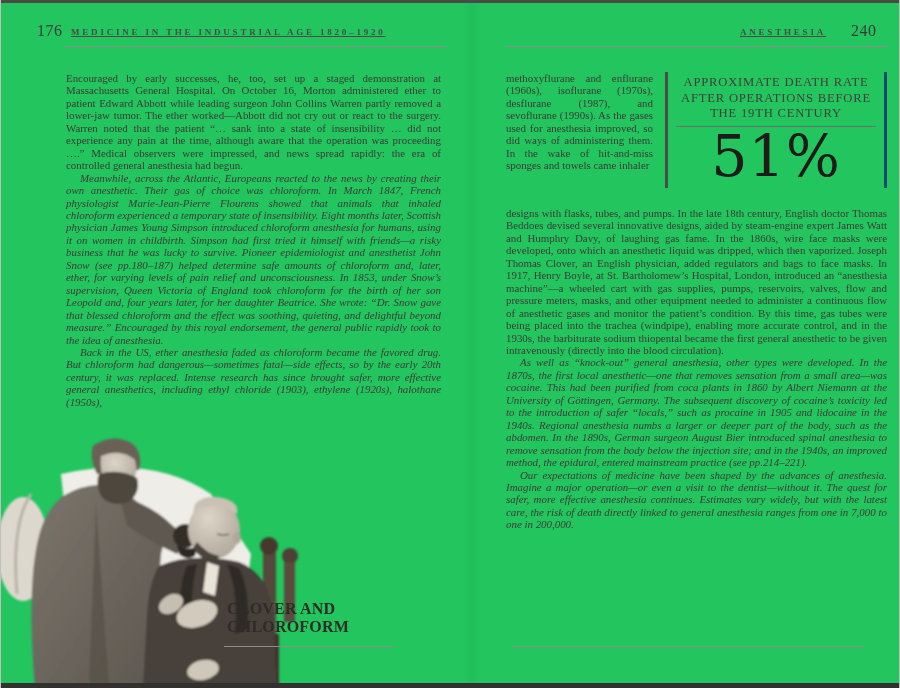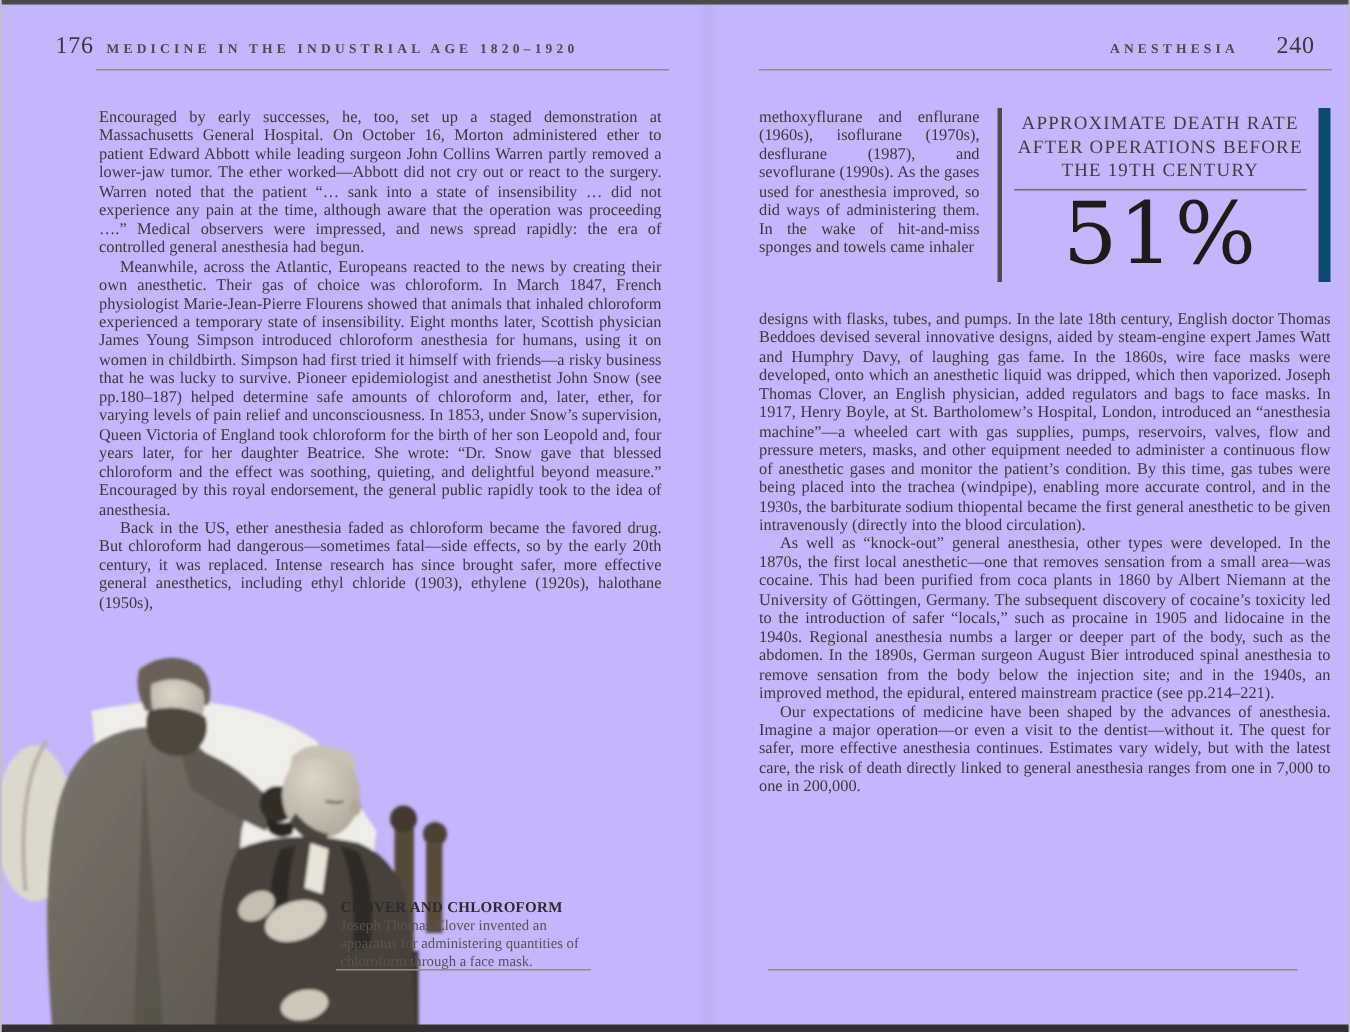--- a/index.html
+++ b/index.html
@@ -1,66 +1,66 @@
 <!DOCTYPE html>
 <html><head>
 <meta charset="utf-8">
 <style>
   html,body{margin:0;padding:0;background:#e8e6e2;}
   #stage{
     position:relative;width:900px;height:688px;margin:0 auto;
-    background:#c4b5fd;overflow:hidden;
+    background:#22c55e;overflow:hidden;
     font-family:"Liberation Serif","DejaVu Serif",serif;
     color:#3d3a36;
     border-left:1px solid #c2c0bc;border-right:1px solid #c2c0bc;
     box-sizing:border-box;
   }
   .edge-top{position:absolute;left:0;top:0;width:900px;height:3px;background:#4a4a48;}
   .edge-bottom{position:absolute;left:0;bottom:0;width:900px;height:5px;background:#33312f;}
   .gutter{position:absolute;left:462px;top:3px;width:18px;height:680px;
     background:linear-gradient(90deg,rgba(0,0,0,0) 0%,rgba(0,0,0,0.035) 50%,rgba(0,0,0,0) 100%);}
 
   
   .pagenum{position:absolute;top:22px;font-size:16px;color:#3a3a3a;letter-spacing:0.5px;}
   .pagenum-left{left:36px;}
   .pagenum-right{left:850px;}
-  .runhead{position:absolute;top:27px;font-size:9px;font-weight:bold;letter-spacing:2.8px;color:#4d4b49;}
+  .runhead{position:absolute;top:27px;font-size:9px;font-weight:bold;letter-spacing:2.8px;color:#4d4b49;text-decoration:underline;}
   .runhead-left{left:70px;}
   .runhead-right{right:73px;}
   .header-rule{position:absolute;top:46px;height:1px;background:#8f8d8a;}
   .header-rule-left{left:63px;width:382px;}
   .header-rule-right{left:505px;width:382px;}
 
   
   .body-col{position:absolute;top:72px;text-align:justify;font-size:10.9px;line-height:12.45px;}
   .body-left{left:65px;width:375px;height:560px;}
   .body-right{left:505px;width:381px;height:575px;}
   .para{margin:0;}
-  .para.indent{text-indent:14px;}
+  .para.indent{text-indent:14px;font-style:italic;}
 
   
   .wrap-spacer{
     float:left;width:272px;height:522px;margin-left:-2px;
     shape-outside:polygon(0px 345px,60px 355px,105px 378px,145px 408px,185px 445px,222px 488px,252px 522px,0px 522px);
   }
 
   
   .caption{position:absolute;left:226px;top:600px;width:172px;text-align:left;}
-  .caption-title{font-size:10px;font-weight:bold;letter-spacing:0.2px;color:#2e2b28;margin:0 0 1px 0;}
+  .caption-title{font-size:16px;font-weight:bold;letter-spacing:0.2px;color:#2e2b28;margin:0 0 1px 0;}
   .caption-body{font-size:9.8px;line-height:12.2px;color:#57544f;margin:0;}
   .bottom-rule{position:absolute;top:646px;height:1px;background:#8f8d8a;}
   .bottom-rule-left{left:223px;width:170px;}
   .bottom-rule-right{left:511px;width:353px;}
 
   
   .top-row{display:flex;margin-bottom:19px;}
   .narrow-col{width:147px;flex:0 0 147px;}
   .stat-box{
     flex:1;margin-left:12px;height:114px;
-    border-left:3px solid #4e4c49;border-right:8px solid #0c4a6e;
+    border-left:3px solid #4e4c49;border-right:3px solid #0c4a6e;
     padding:2px 6px 0 6px;text-align:center;text-indent:0;
   }
   .stat-heading{
     font-size:12.6px;line-height:15.6px;letter-spacing:0.8px;color:#413e3b;
     margin:1px 0 0 0;text-align:center;
   }
   .stat-rule{height:1.5px;background:#716f6c;margin:4px 2px 0 2px;border:none;}
   .stat-value{
     font-size:57px;line-height:56px;color:#1e1c1a;margin-top:1px;
     font-family:"DejaVu Serif","Liberation Serif",serif;letter-spacing:1px;
@@ -151,21 +151,20 @@
 
         <ellipse cx="196" cy="180" rx="21" ry="13" fill="#d2cabc" transform="rotate(-18 196 180)"></ellipse>
         <ellipse cx="170" cy="170" rx="13" ry="9" fill="#c6beb0" transform="rotate(-30 170 170)"></ellipse>
         <ellipse cx="202" cy="236" rx="16" ry="10" fill="#cfc7b9" transform="rotate(-12 202 236)"></ellipse>
       </g>
     </g>
   </svg>
 
   <div class="caption">
     <p class="caption-title">CLOVER AND CHLOROFORM</p>
-    <p class="caption-body">Joseph Thomas Clover invented an apparatus for administering quantities of chloroform through a face mask.</p>
   </div>
   <div class="bottom-rule bottom-rule-left"></div>
 
   <div class="body-col body-right">
     <div class="top-row">
       <div class="narrow-col">methoxyflurane and enflurane (1960s), isoflurane (1970s), desflurane (1987), and sevoflurane (1990s). As the gases used for anesthesia improved, so did ways of administering them. In the wake of hit-and-miss sponges and towels came inhaler</div>
       <div class="stat-box">
         <p class="stat-heading">APPROXIMATE DEATH RATE AFTER OPERATIONS BEFORE THE 19TH CENTURY</p>
         <div class="stat-rule"></div>
         <div class="stat-value">51%</div>

